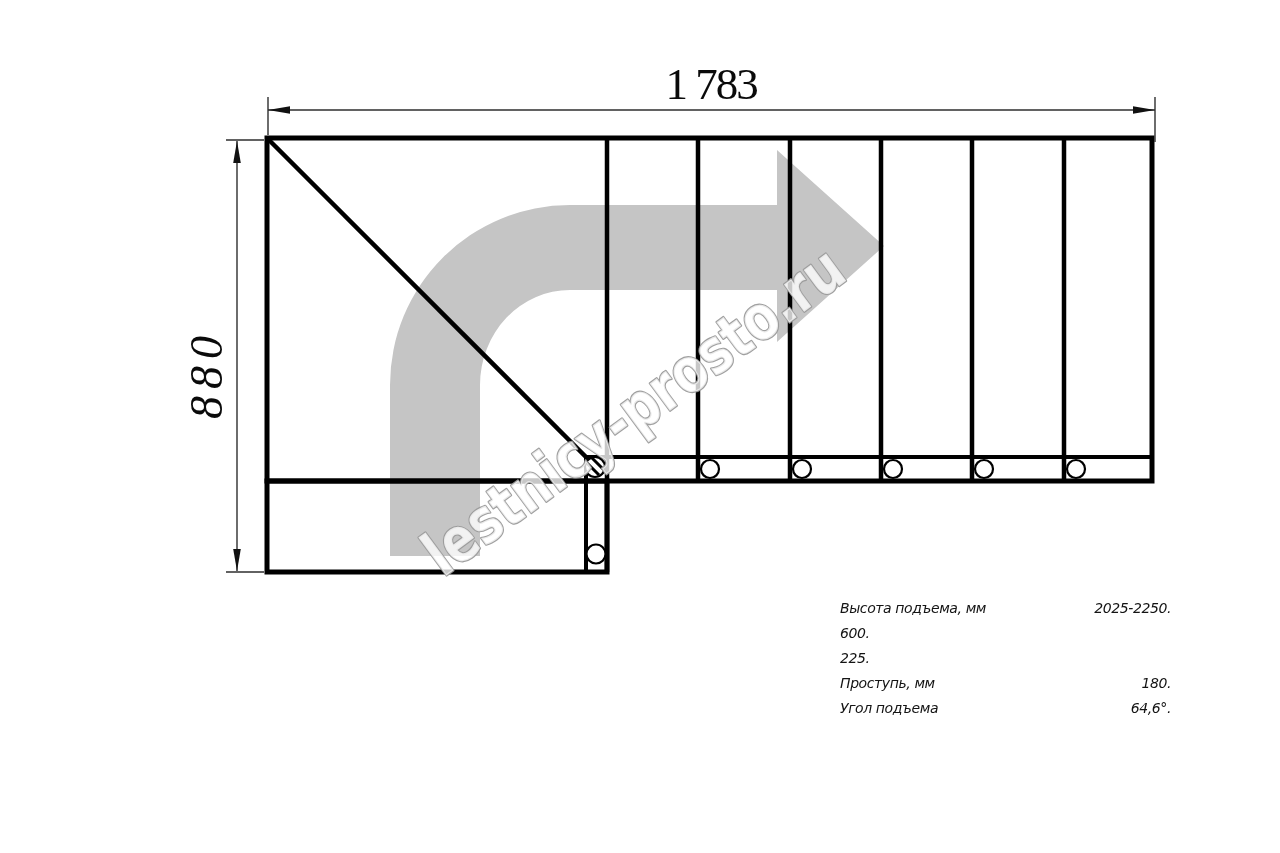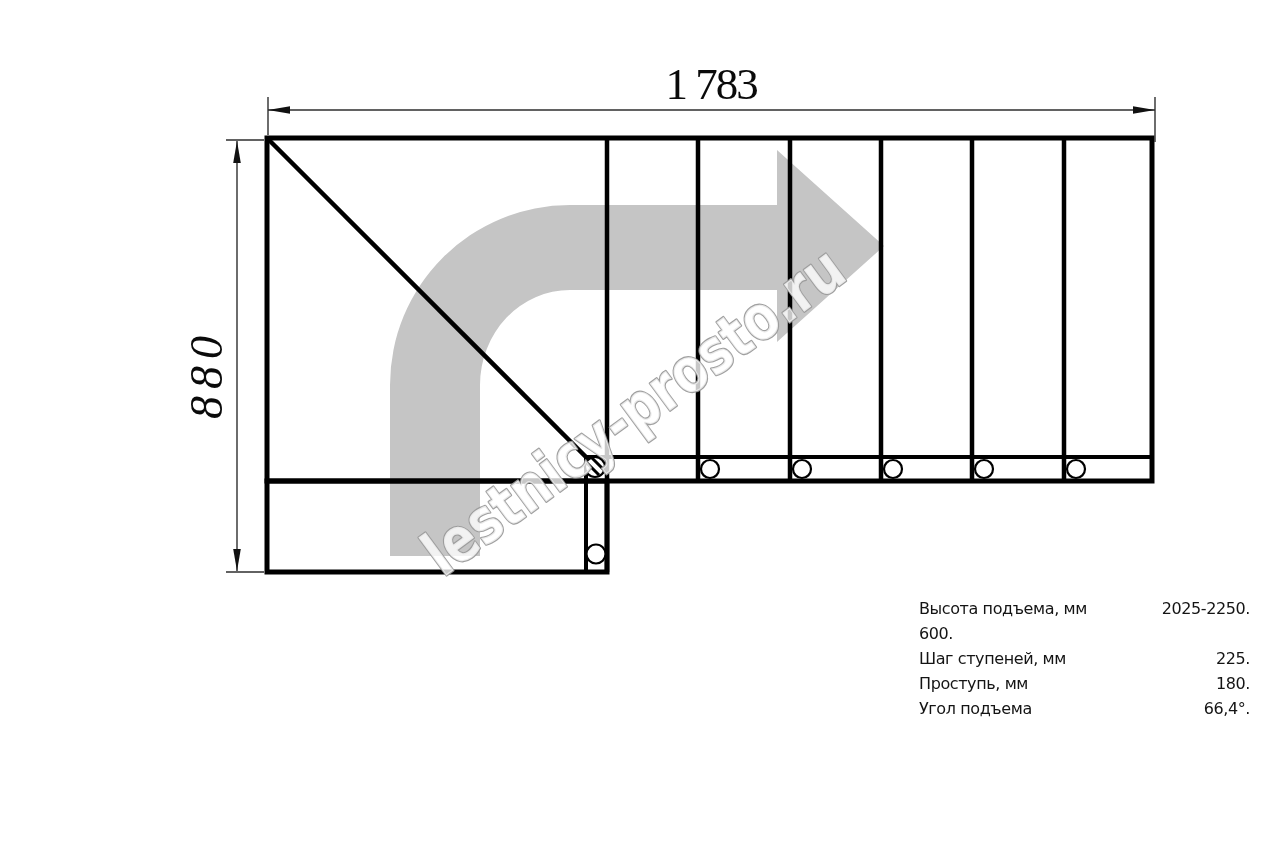--- a/index.html
+++ b/index.html
@@ -3,23 +3,23 @@
 <meta charset="utf-8">
 <style>
   html,body{margin:0;padding:0;background:#ffffff;}
   .canvas{
     position:relative;width:1280px;height:853px;background:#ffffff;
     font-family:"DejaVu Sans",sans-serif;overflow:hidden;padding-left:26px;
   }
   .plan-svg{position:absolute;left:0;top:0;}
   .dim-text{font-family:"Liberation Serif","DejaVu Serif",serif;fill:#0a0a0a;}
   .specs{
-    position:absolute;left:919px;top:596px;width:331px;
-    font-family:"DejaVu Sans",sans-serif;
-    font-size:16px;line-height:25px;color:#141414;letter-spacing:-0.4px;
+    position:absolute;left:840px;top:596px;width:331px;
+    font-family:"DejaVu Sans",sans-serif;font-style:italic;
+    font-size:14px;line-height:25px;color:#141414;letter-spacing:-0.4px;
   }
   .spec-row{display:flex;justify-content:space-between;height:25px;}
   .spec-label{white-space:nowrap;}
   .spec-value{text-align:right;white-space:nowrap;}
 </style>
 </head>
 <body>
 
 <div class="canvas">
 
@@ -86,26 +86,25 @@
 
   <div class="specs">
     <div class="spec-row">
       <span class="spec-label">Высота подъема, мм</span>
       <span class="spec-value">2025-2250.</span>
     </div>
     <div class="spec-row">
       <span class="spec-value">600.</span>
     </div>
     <div class="spec-row">
-      <span class="spec-label">Шаг ступеней, мм</span>
       <span class="spec-value">225.</span>
     </div>
     <div class="spec-row">
       <span class="spec-label">Проступь, мм</span>
       <span class="spec-value">180.</span>
     </div>
     <div class="spec-row">
       <span class="spec-label">Угол подъема</span>
-      <span class="spec-value">66,4°.</span>
+      <span class="spec-value">64,6°.</span>
     </div>
   </div>
 
 </div>
 
 </body></html>

